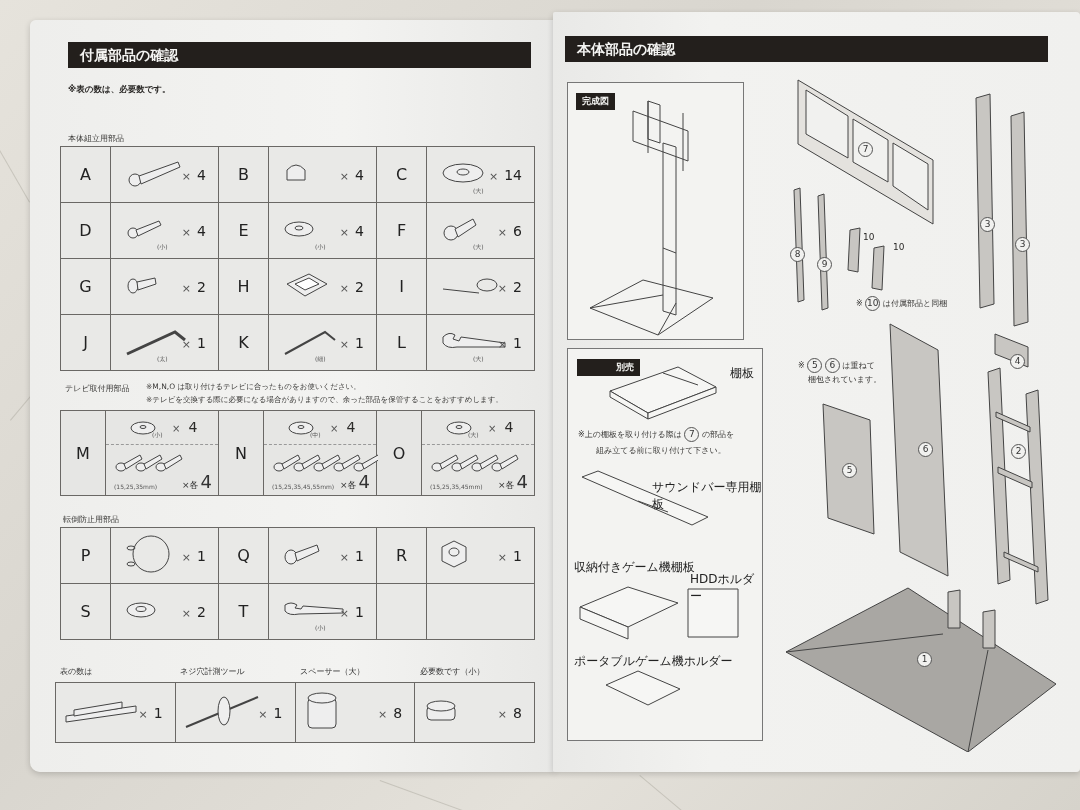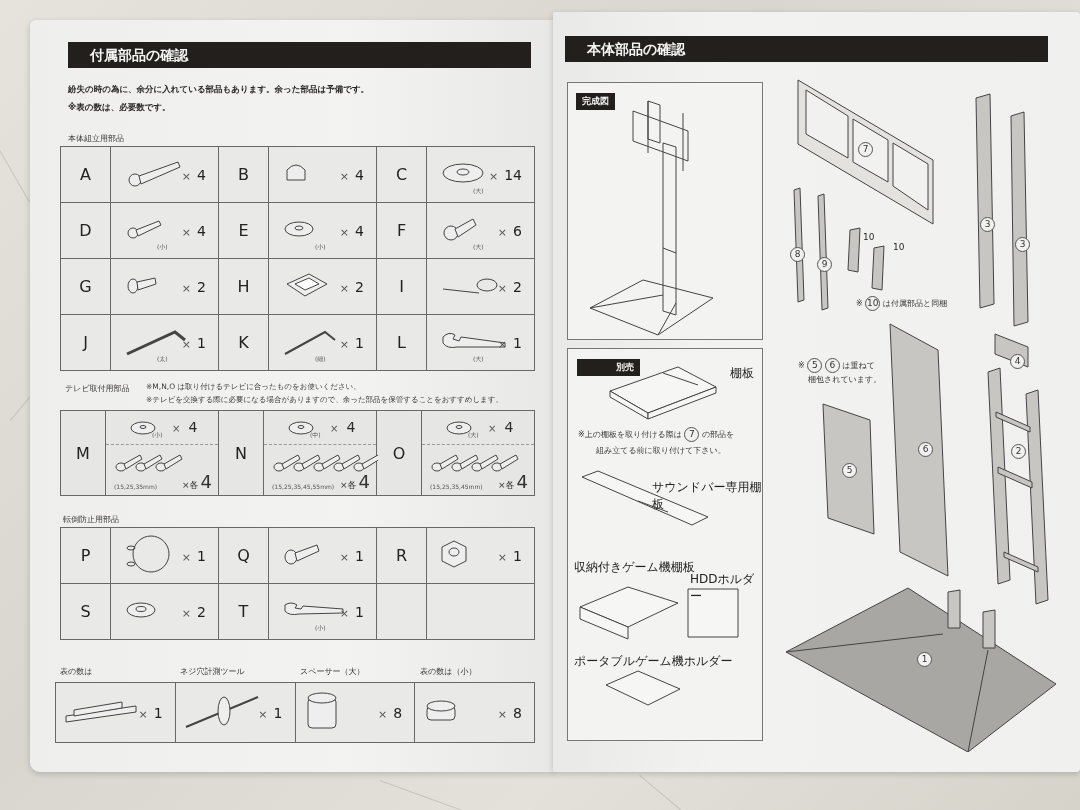--- a/index.html
+++ b/index.html
@@ -11,21 +11,21 @@
     position: relative;
   }
   .marble-vein { position: absolute; background: rgba(150,145,135,0.35); transform-origin: left top; height: 1px; }
 
   .page { position: absolute; background: #f1f1ef; box-shadow: 0 2px 6px rgba(0,0,0,0.18); }
   .page-left { left: 30px; top: 20px; width: 525px; height: 752px; border-radius: 6px 2px 2px 10px; background: linear-gradient(90deg, #eeeeec 0%, #f3f3f1 60%, #e8e8e6 100%); }
   .page-right { left: 553px; top: 12px; width: 527px; height: 760px; border-radius: 2px 4px 4px 2px; background: linear-gradient(90deg, #e9e9e7 0%, #f2f2f0 30%, #f0f0ee 100%); }
 
   .section-header {
     position: absolute; background: #231f1c; color: #f4f4f2;
-    font-weight: bold; font-size: 14px; height: 26px; line-height: 26px; padding-left: 22px;
+    font-weight: bold; font-size: 14px; height: 26px; line-height: 26px; padding-left: 12px;
   }
   .intro { position: absolute; font-size: 8.5px; line-height: 18px; color: #2a2826; }
   .group-label { position: absolute; font-size: 8px; color: #3b3a38; }
   .note { position: absolute; font-size: 7.5px; color: #3b3a38; line-height: 13px; }
 
   table.parts { position: absolute; border-collapse: collapse; border: 1.5px solid #3a3835; background: #e9e9e7; }
   table.parts td { border: 1px solid #6a6865; height: 56px; vertical-align: middle; }
   td.letter { width: 50px; text-align: center; font-size: 16px; color: #222; }
   td.img { position: relative; }
   .qty { position: absolute; right: 12px; top: 50%; transform: translateY(-50%); font-size: 14px; color: #222; }
@@ -58,21 +58,20 @@
 
 <div class="marble-vein" style="left:0;top:150px;width:60px;transform:rotate(60deg);"></div>
 <div class="marble-vein" style="left:10px;top:420px;width:80px;transform:rotate(-50deg);"></div>
 <div class="marble-vein" style="left:380px;top:780px;width:120px;transform:rotate(20deg);"></div>
 <div class="marble-vein" style="left:640px;top:775px;width:90px;transform:rotate(40deg);"></div>
 
 <div class="page page-left">
   <div class="section-header" style="left:38px;top:22px;width:463px;">付属部品の確認</div>
 
   <div class="intro" style="left:38px;top:60px;">
-    <div style="font-weight:bold;">紛失の時の為に、余分に入れている部品もあります。余った部品は予備です。</div>
     <div style="font-weight:bold;">※表の数は、必要数です。</div>
   </div>
 
   <div class="group-label" style="left:38px;top:113px;">本体組立用部品</div>
 
   <table class="parts" style="left:30px;top:126px;width:475px;">
     <tbody id="body-rows">
         <tr>
           <td class="letter">A</td>
           <td class="img" style="width: 108px;">
@@ -361,21 +360,21 @@
           <td class="letter"></td>
           <td class="img" style="width: 108px;"></td>
         </tr>
       </tbody>
   </table>
 
   <div id="misc-labels">
       <div class="misc-label" style="left: 30px; top: 646px;">表の数は</div>
       <div class="misc-label" style="left: 150px; top: 646px;">ネジ穴計測ツール</div>
       <div class="misc-label" style="left: 270px; top: 646px;">スペーサー（大）</div>
-      <div class="misc-label" style="left: 390px; top: 646px;">表の数は（小）</div>
+      <div class="misc-label" style="left: 390px; top: 646px;">必要数です（小）</div>
     </div>
   <table class="misc" style="left:25px;top:662px;width:480px;">
     <tbody>
         <tr id="misc-row">
           <td style="width: 120px;">
             <span style="position:absolute;left:6px;top:50%;transform:translateY(-50%);"><svg width="76" height="30">
                 <g fill="#eee" stroke="#444">
                   <polygon points="4,20 74,10 74,16 4,26"></polygon>
                   <polygon points="12,14 60,6 60,12 12,20"></polygon>
                 </g>
@@ -410,21 +409,21 @@
             <span class="qty"><span class="x">×</span>8</span>
           </td>
         </tr>
   </tbody>
     </table>
 </div>
 
 <div class="page page-right">
   <div class="section-header" style="left:12px;top:24px;width:483px;">本体部品の確認</div>
 
-  <div class="box" style="left:14px;top:70px;width:196px;height:258px;">
+  <div class="box" style="left:14px;top:70px;width:177px;height:258px;">
     <div class="tag" style="left:8px;top:10px;">完成図</div>
     <svg width="196" height="258" style="position:absolute;left:0;top:0;">
       <g fill="none" stroke="#444" stroke-width="1">
         <polygon points="80,18 92,22 92,60 80,56"></polygon>
         <polygon points="65,28 120,48 120,78 65,58"></polygon>
         <line x1="80" y1="18" x2="80" y2="70"></line>
           <line x1="115" y1="30" x2="115" y2="88"></line>
         <polygon points="95,60 108,64 108,232 95,228"></polygon>
         <line x1="95" y1="165" x2="108" y2="170"></line>
         <polygon points="22,225 75,197 145,215 90,252"></polygon>

